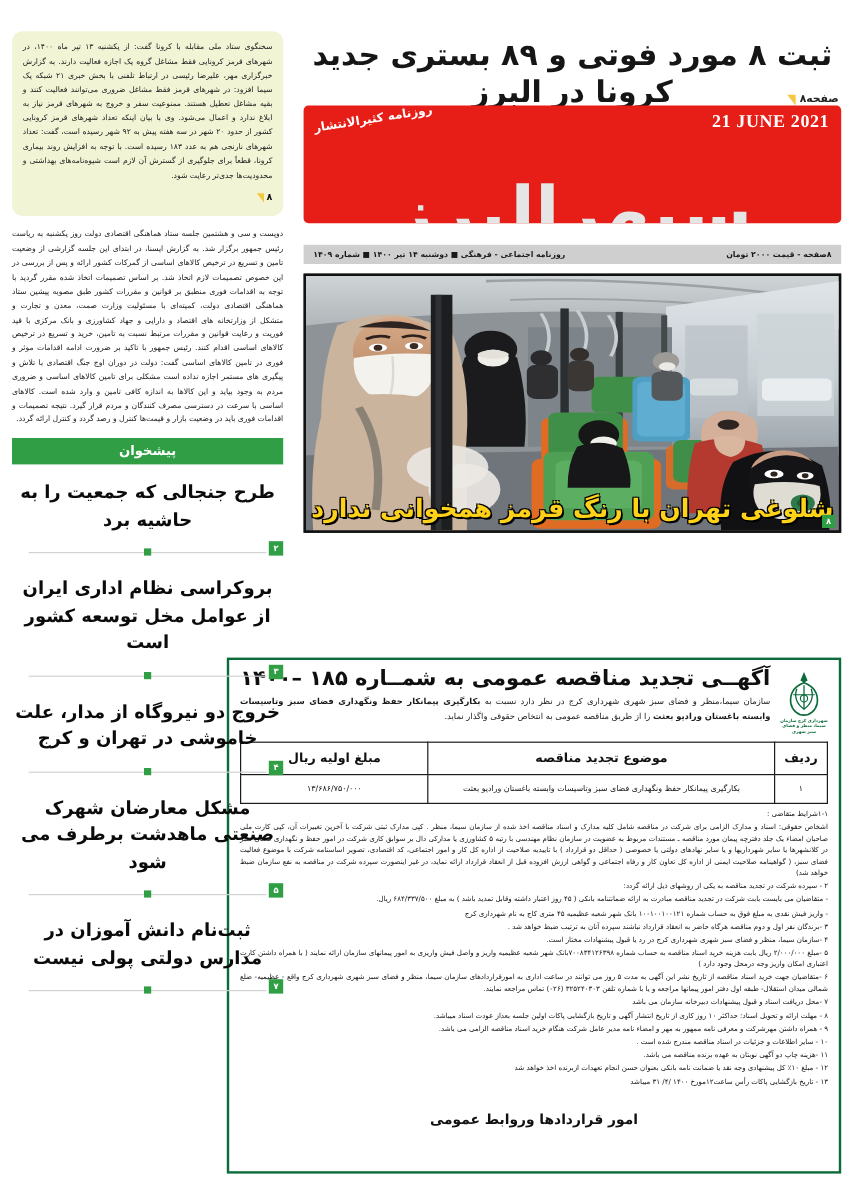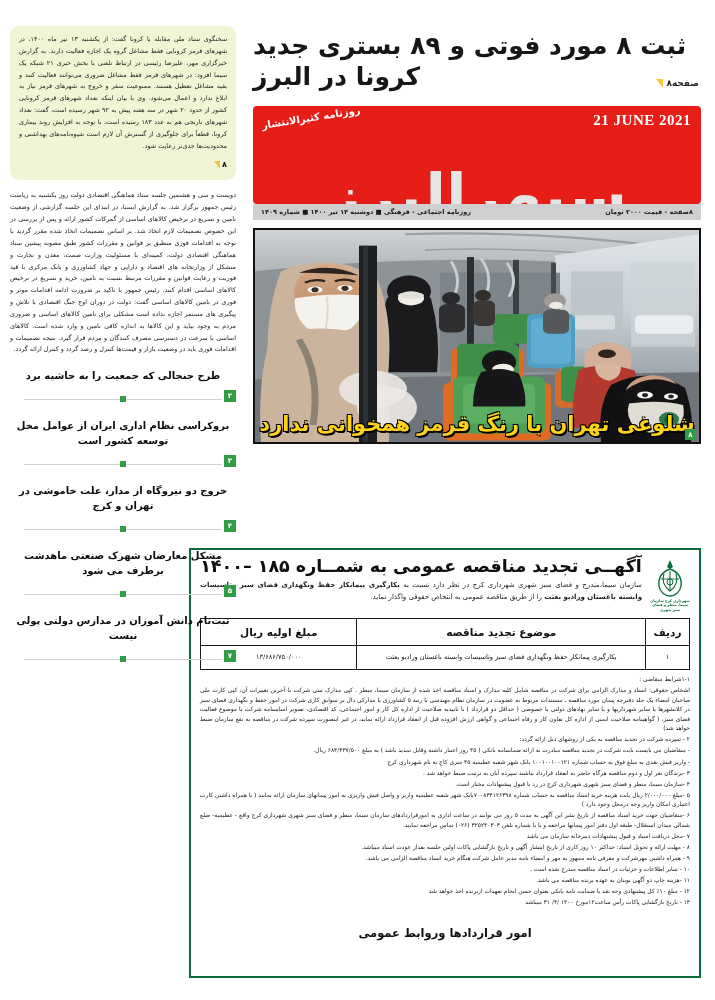--- a/index.html
+++ b/index.html
@@ -19,42 +19,42 @@
 
   
   .main-col {
     position: absolute; right: 8px; top: 0;
     width: 462px; height: 1000px;
   }
 
   
   .top-headline {
     position: absolute; top: 30px; right: 6px; width: 448px;
-    text-align: left;
+    text-align: center;
     font-size: 25px; font-weight: bold;
     letter-spacing: -0.4px;
     color: #161616;
     line-height: 1.25;
     direction: rtl;
   }
   .page-ref {
     position: absolute; top: 78px; right: 8px;
     display: flex; align-items: center; gap: 3px;
     direction: rtl;
   }
   .page-ref .lbl { font-size: 9px; font-weight: bold; color: #222; }
   .tri-flag {
     width: 0; height: 0;
     border-top: 9px solid #f5c842;
     border-left: 7px solid transparent;
   }
 
   
   .masthead {
-    position: absolute; top: 106px; right: 6px;
+    position: absolute; top: 88px; right: 6px;
     width: 448px; height: 98px;
     background: #e71d17;
     border-radius: 4px;
     overflow: hidden;
   }
   .masthead .date-en {
     position: absolute; top: 6px; right: 10px;
     color: #fff; font-weight: bold; font-size: 15px;
     font-family: "Liberation Serif", "DejaVu Serif", serif;
     letter-spacing: 0.5px;
@@ -204,21 +204,21 @@
     margin-top: 9px;
     background: #2f9e44;
     color:#fff;
     text-align:center;
     font-size: 11px; font-weight:bold;
     padding: 4px 0 5px 0;
     width: 100%;
   }
   .pish-item { padding: 12px 2px 0 2px; }
   .pish-item .t {
-    text-align:center; font-size:10px; font-weight:bold;
+    text-align:center; font-size:15px; font-weight:bold;
     line-height:1.5; color:#0b0b0b;
   }
   .pish-sep {
     position: relative;
     height: 16px; margin-top: 7px;
   }
   .pish-sep .line {
     position:absolute; top:9px; right:14px; left:14px; height:1px; background:#d2d2d2;
   }
   .pish-sep .dot {
@@ -408,21 +408,21 @@
             <path d="M18 13 L18 33" stroke="#0b6b3a" stroke-width="1.1"></path>
             <path d="M9 21 L27 21" stroke="#0b6b3a" stroke-width="0.9"></path>
             <circle cx="18" cy="24" r="3" fill="none" stroke="#0b6b3a" stroke-width="1"></circle>
           </svg>
           <div class="crest-cap">شهرداری کرج
 سازمان سیما، منظر و فضای سبز شهری</div>
         </div>
         <div class="announce-titleblock">
           <div class="announce-title">آگهــی تجدید مناقصه عمومی به شمــاره ۱۸۵ –۱۴۰۰</div>
           <div class="announce-intro">
-            <span>سازمان سیما،مندرج و فضای سبز شهری شهرداری کرج در نظر دارد نسبت به</span>
+            <span>سازمان سیما،منظر و فضای سبز شهری شهرداری کرج در نظر دارد نسبت به</span>
             <b>بکارگیری پیمانکار حفظ ونگهداری فضای سبز وتاسیسات وابسته باغستان ورادیو بعثت</b>
             <span>را از طریق مناقصه عمومی به انتخاص حقوقی واگذار نماید.</span>
           </div>
         </div>
       </div>
 
       <table class="tender">
         <thead>
           <tr>
             <th class="col-row">ردیف</th>
@@ -471,20 +471,21 @@
       <div class="side-badge">
         <span class="num">۸</span>
         <span class="tri"></span>
       </div>
     </div>
 
     <div class="side-block">
       <p>دویست و سی و هشتمین جلسه ستاد هماهنگی اقتصادی دولت روز یکشنبه به ریاست رئیس جمهور برگزار شد. به گزارش ایسنا، در ابتدای این جلسه گزارشی از وضعیت تامین و تسریع در ترخیص کالاهای اساسی از گمرکات کشور ارائه و پس از بررسی در این خصوص تصمیمات لازم اتخاذ شد. بر اساس تصمیمات اتخاذ شده مقرر گردید با توجه به اقدامات فوری منطبق بر قوانین و مقررات کشور طبق مصوبه پیشین ستاد هماهنگی اقتصادی دولت، کمیته‌ای با مسئولیت وزارت صمت، معدن و تجارت و متشکل از وزارتخانه های اقتصاد و دارایی و جهاد کشاورزی و بانک مرکزی با قید فوریت و رعایت قوانین و مقررات مرتبط نسبت به تامین، خرید و تسریع در ترخیص کالاهای اساسی اقدام کنند. رئیس جمهور با تاکید بر ضرورت ادامه اقدامات موثر و فوری در تامین کالاهای اساسی گفت: دولت در دوران اوج جنگ اقتصادی با تلاش و پیگیری های مستمر اجازه نداده است مشکلی برای تامین کالاهای اساسی و ضروری مردم به وجود بیاید و این کالاها به اندازه کافی تامین و وارد شده است. کالاهای اساسی با سرعت در دسترسی مصرف کنندگان و مردم قرار گیرد. نتیجه تصمیمات و اقدامات فوری باید در وضعیت بازار و قیمت‌ها کنترل و رصد گردد و کنترل ارائه گردد.</p>
     </div>
 
+    <div class="pish-header">پیشخوان</div>
 
     <div>
 
       <div class="pish-item">
         <div class="t">طرح جنجالی که جمعیت را به حاشیه برد</div>
       </div>
       <div class="pish-sep">
         <span class="pg">۲</span>
         <span class="line"></span>
         <span class="dot"></span>

